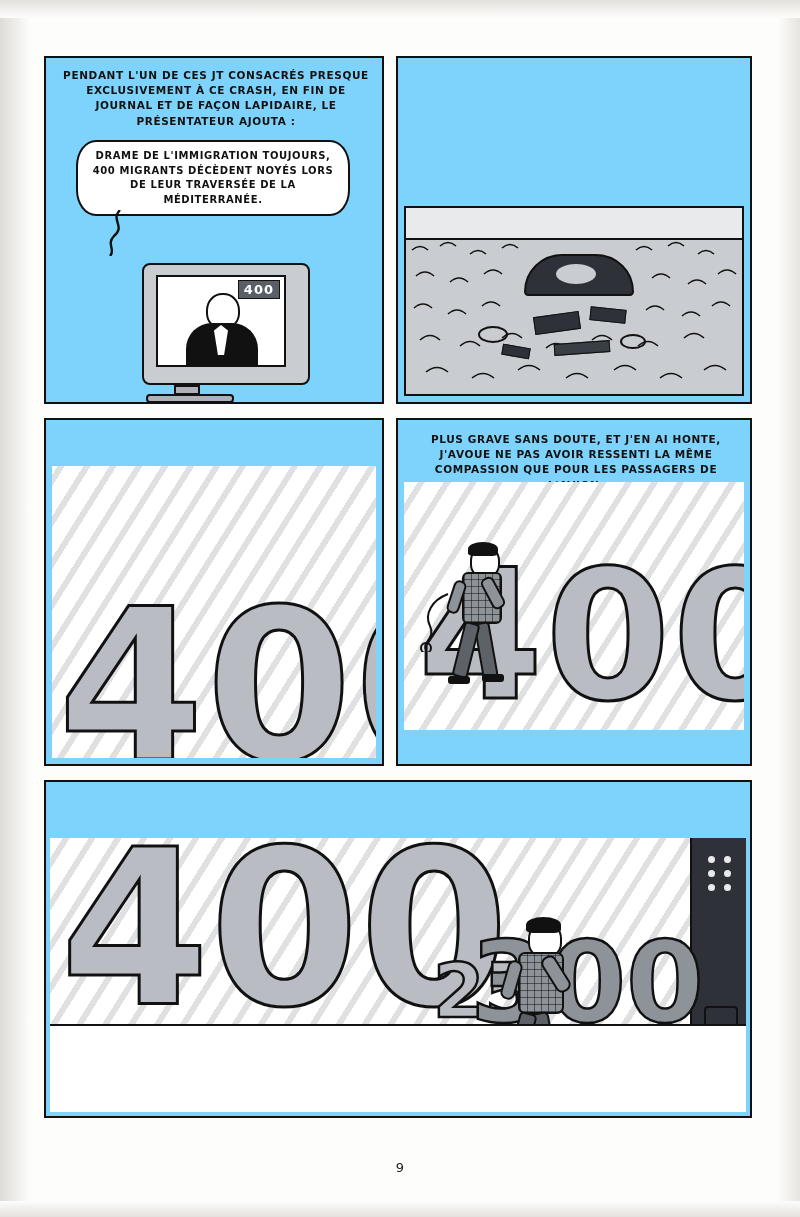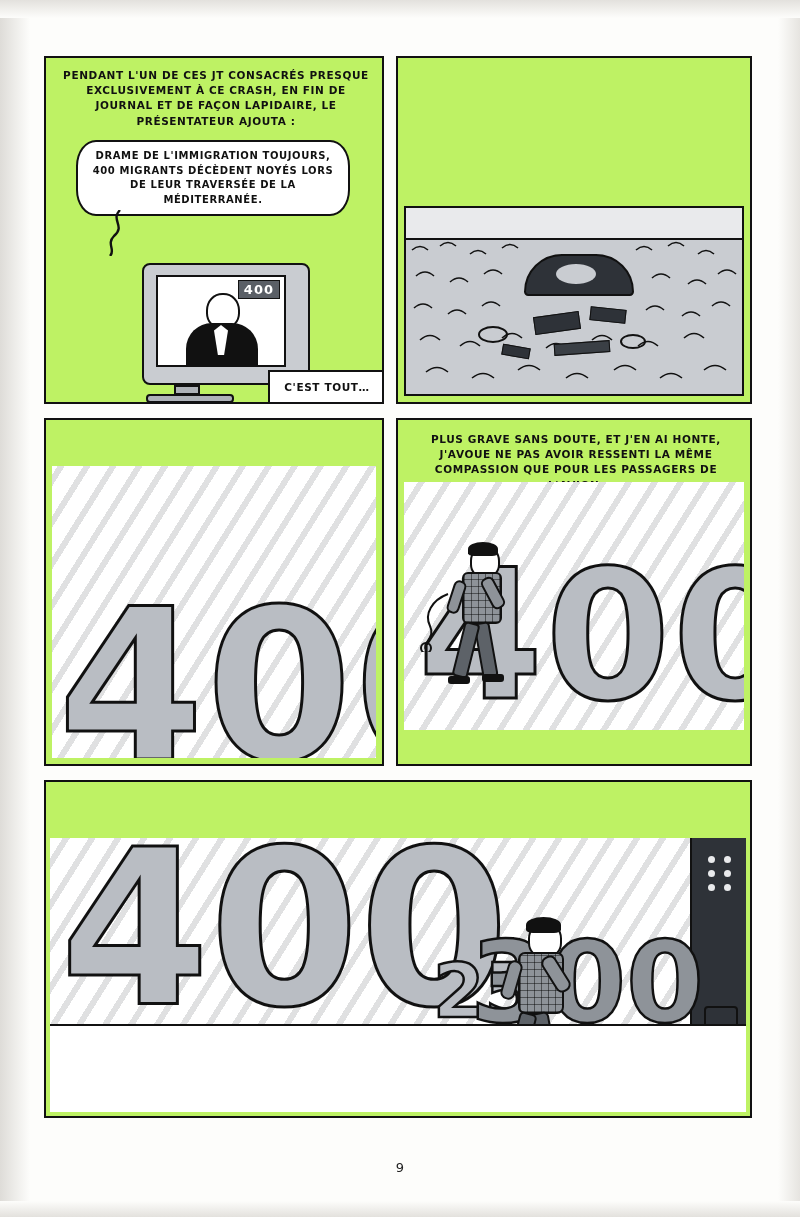--- a/index.html
+++ b/index.html
@@ -37,21 +37,21 @@
   }
   .scan-edge-bottom {
     position: absolute; left: 0; bottom: 0; width: 800px; height: 16px;
     background: linear-gradient(to top, #e3e1dd, #fdfdfb);
   }
 
   
   .panel {
     position: absolute;
     border: 2.5px solid #111;
-    background: #bef264;
+    background: #7dd3fc;
     box-sizing: border-box;
     overflow: hidden;
   }
 
   .caption {
     text-align: center;
     font-family: "DejaVu Sans", sans-serif;
     font-size: 10.5px;
     line-height: 1.45;
     letter-spacing: 0.6px;
@@ -293,23 +293,20 @@
       <div id="tv-screen">
         <div class="anchor-head"></div>
         <div class="anchor-body"></div>
         <div class="anchor-shirt"></div>
         <div id="tv-400">400</div>
       </div>
     </div>
     <div id="tv-stand-neck"></div>
     <div id="tv-stand-base"></div>
 
-    <div id="p1-cestout">
-      <div class="caption">C'EST TOUT…</div>
-    </div>
   </div>
 
   <div class="panel" id="panel2">
 
     <div id="p2-sea">
       <div class="sea-sky"></div>
 
       <svg style="position:absolute;left:0;top:28px;width:100%;height:160px" viewBox="0 0 336 160" preserveAspectRatio="none">
         <g fill="none" stroke="#111" stroke-width="1.6">
           <path d="M6 14 q8 -7 16 0 M34 10 q8 -7 16 0 M64 18 q8 -7 16 0 M96 12 q8 -7 16 0 M230 14 q8 -7 16 0 M262 10 q8 -7 16 0 M292 18 q8 -7 16 0"></path>

